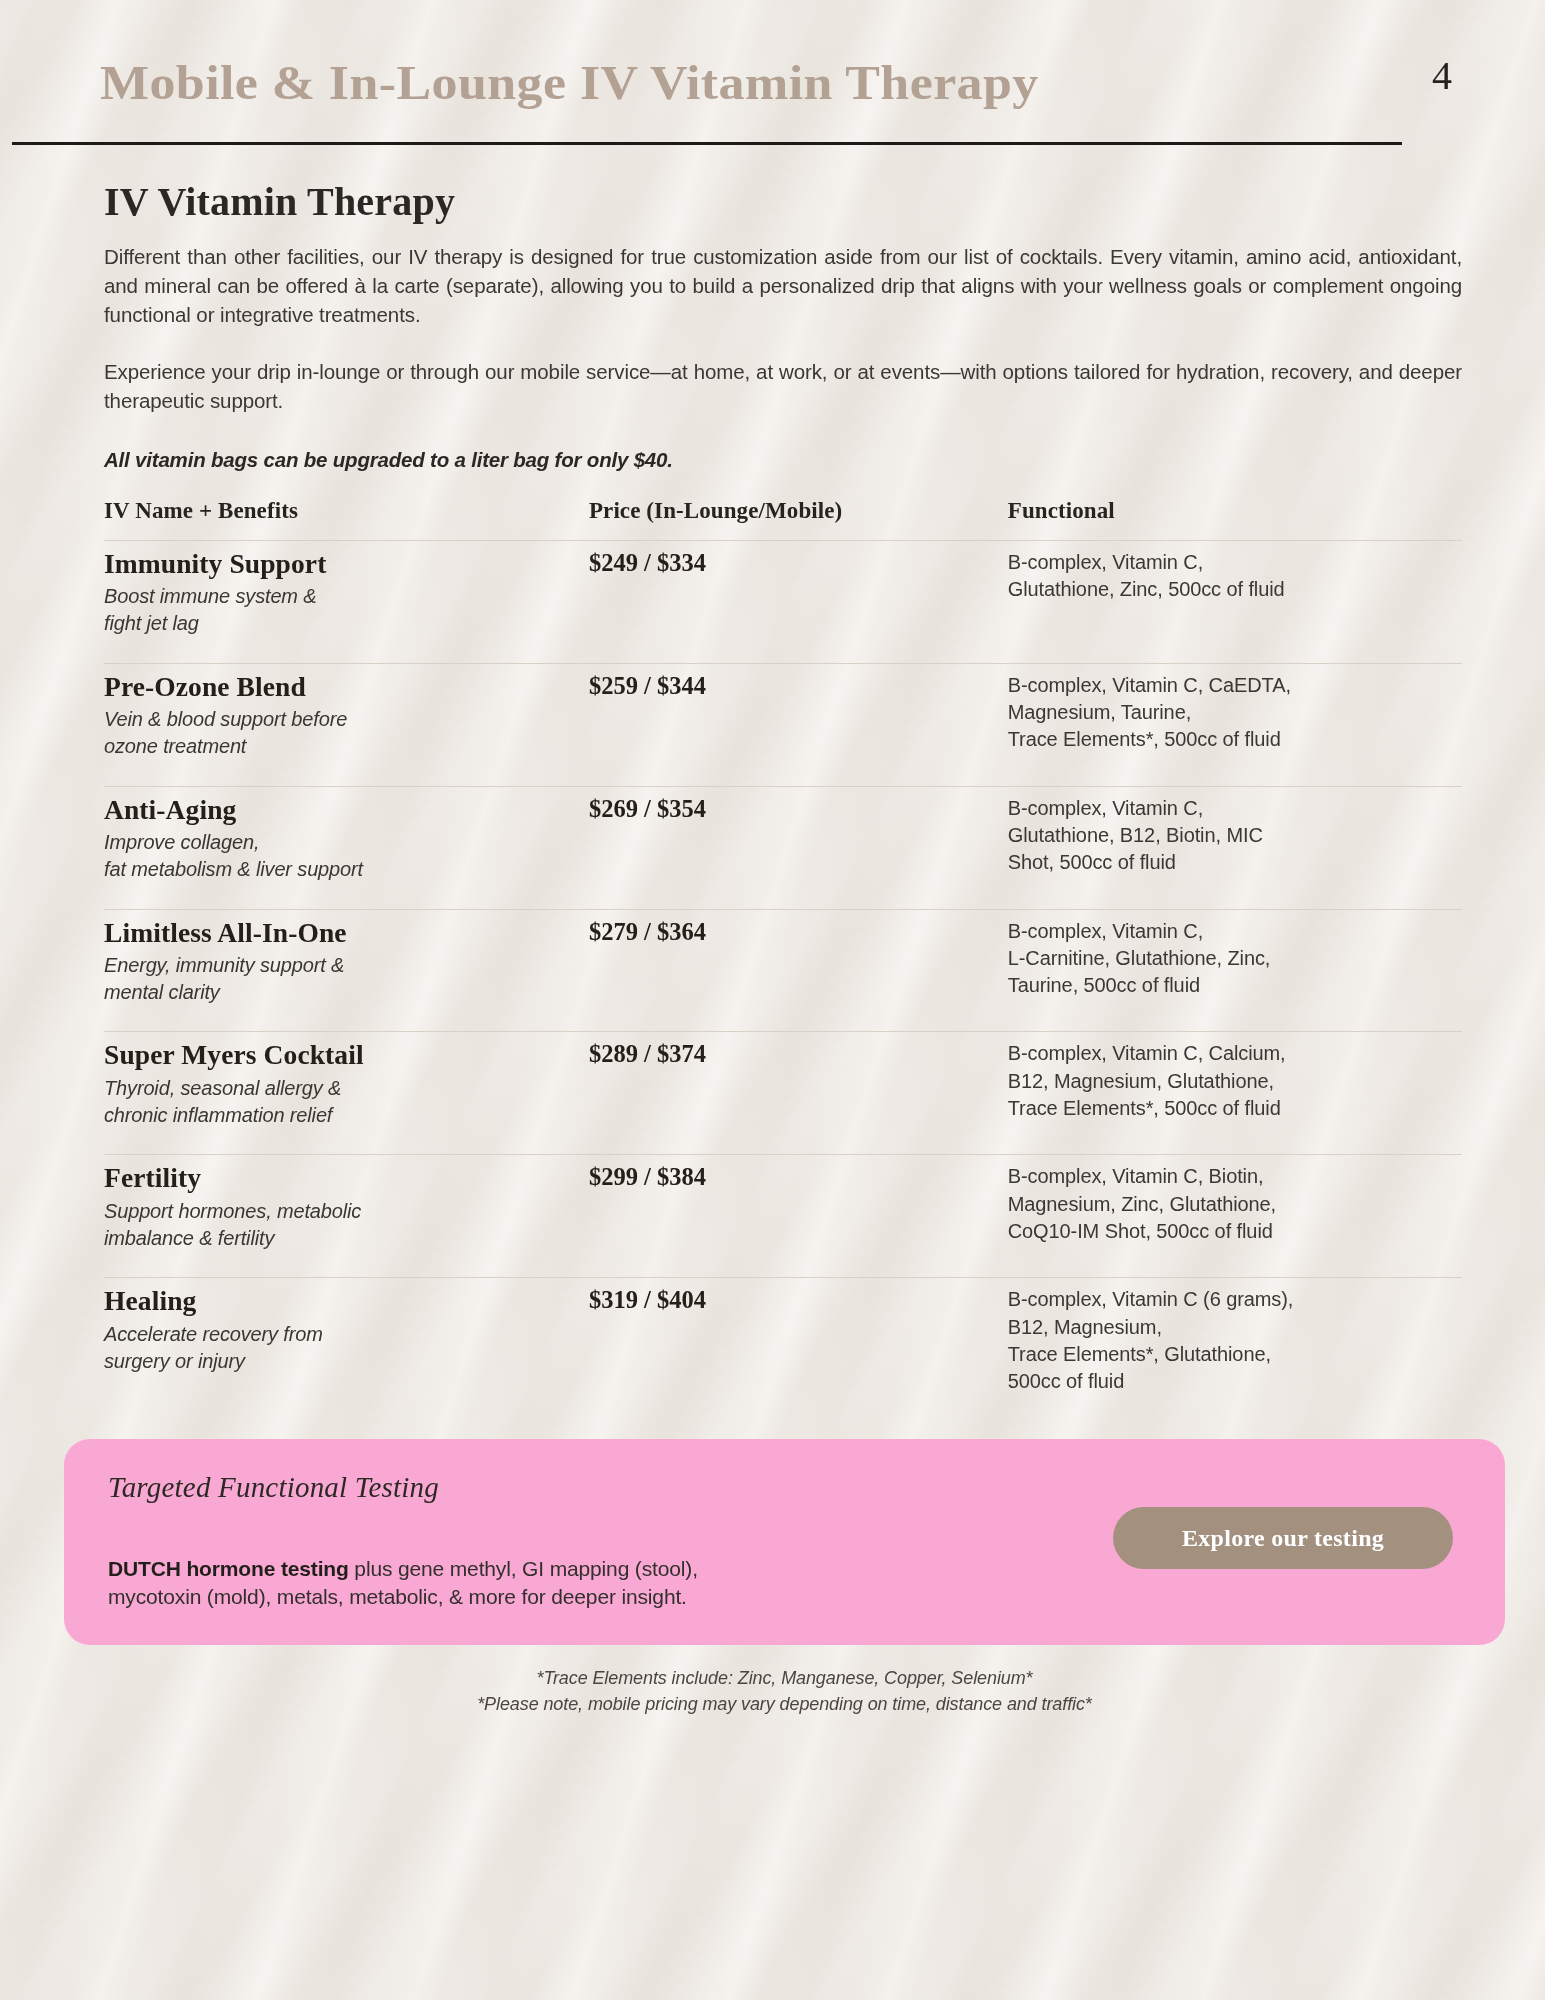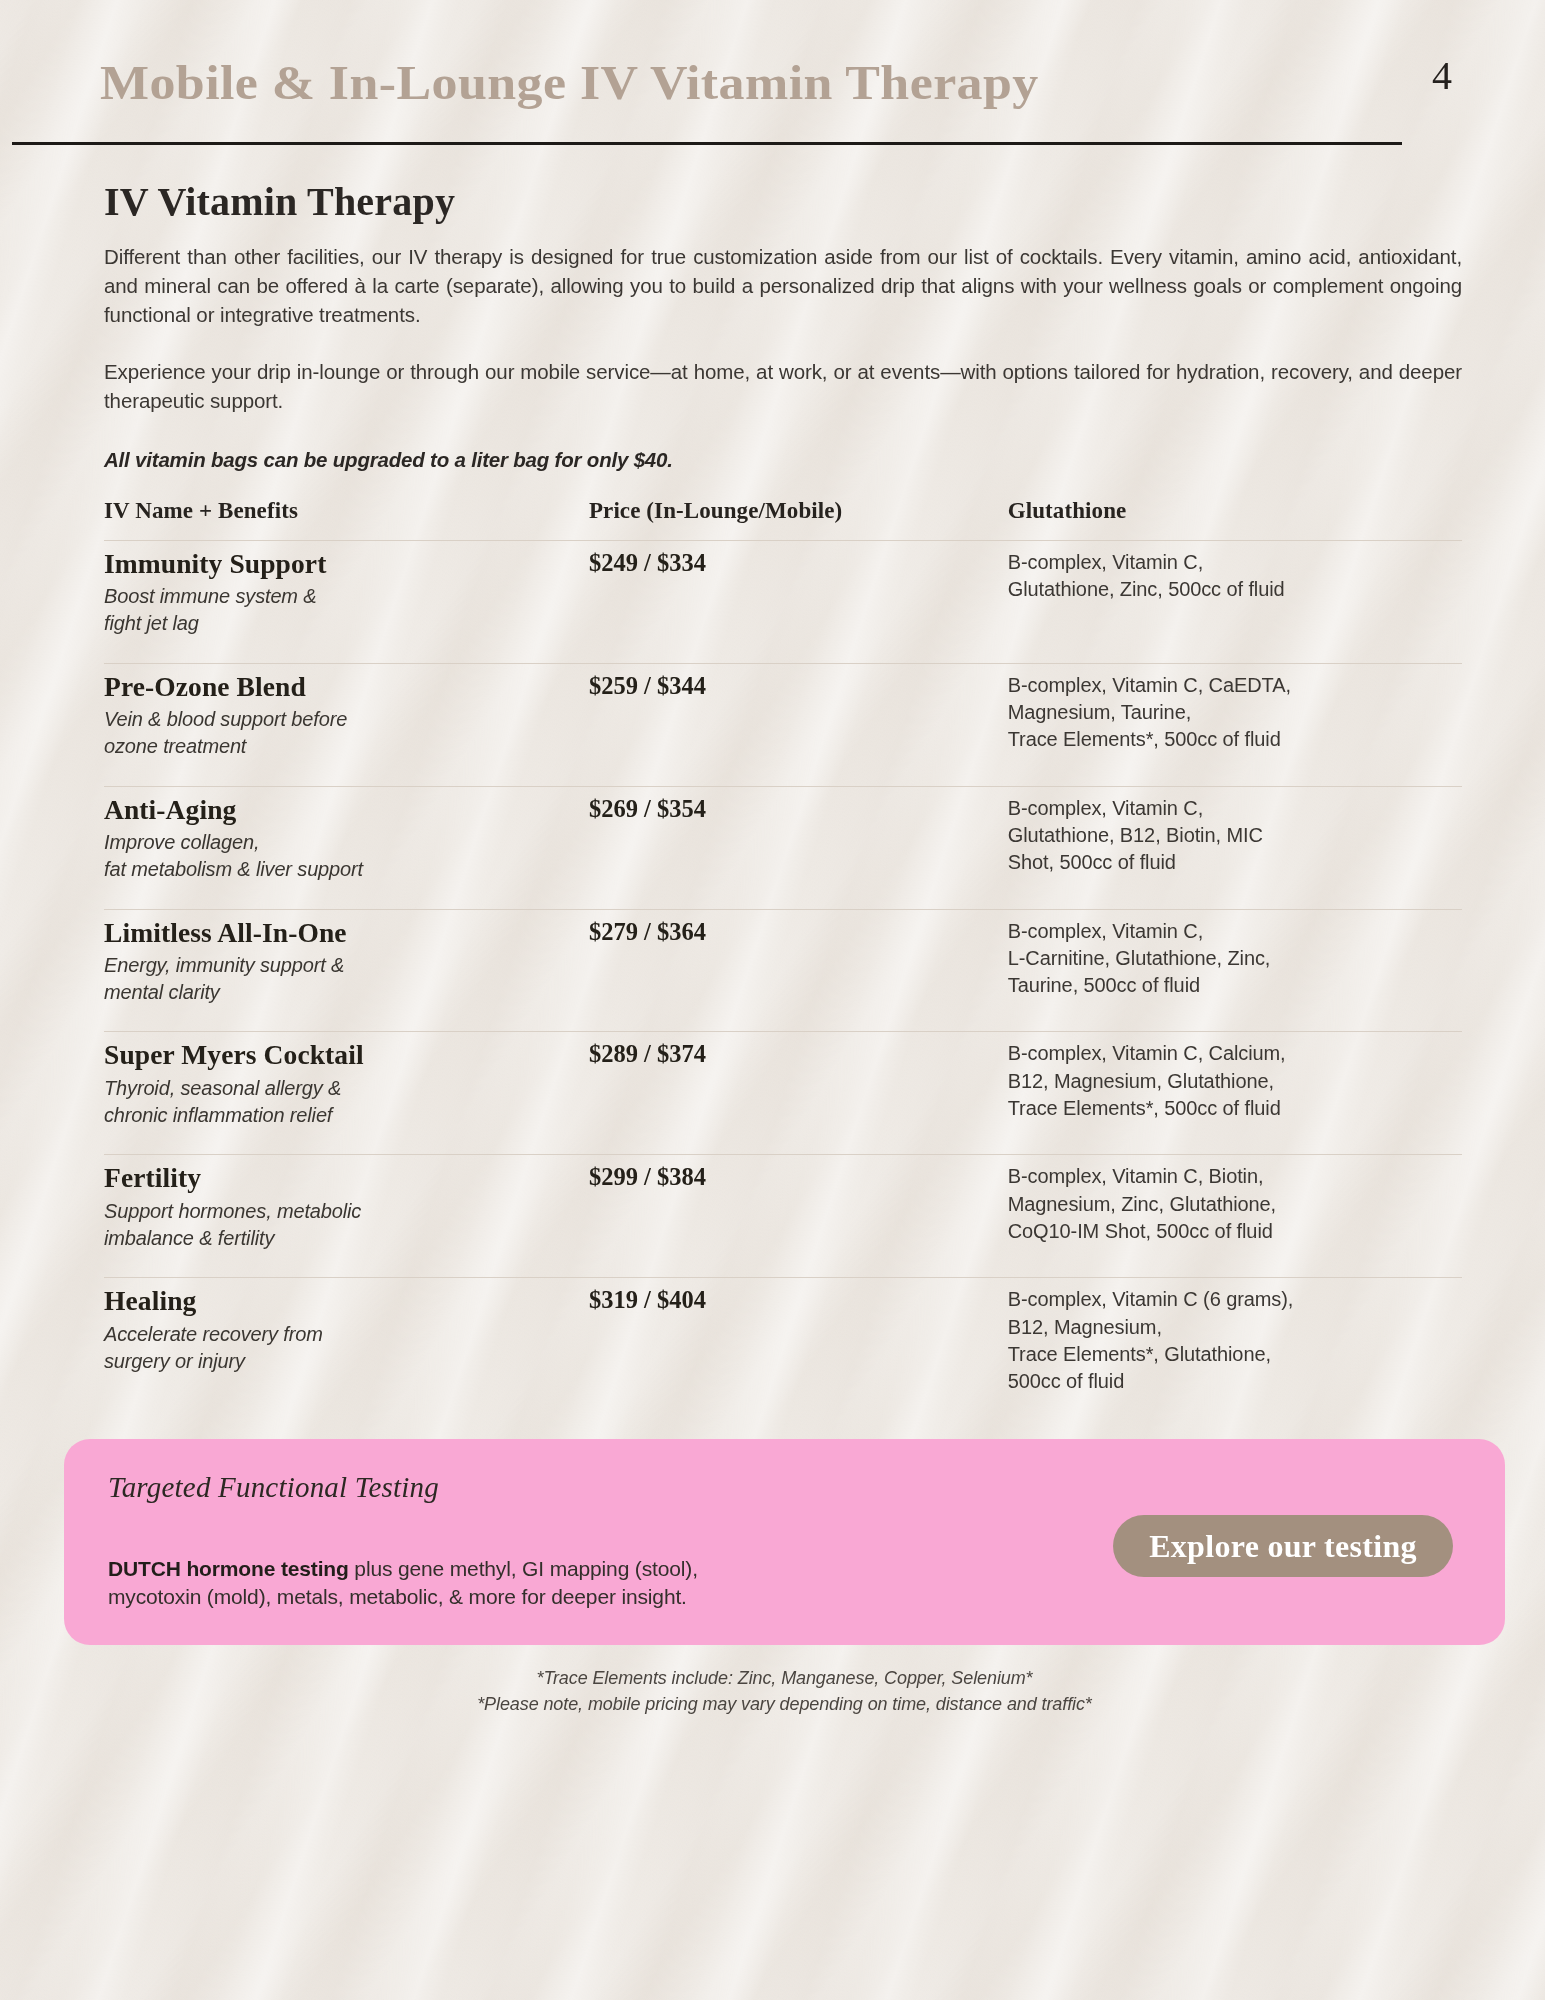--- a/index.html
+++ b/index.html
@@ -191,29 +191,29 @@
     color: #332f2b;
     max-width: 600px;
     letter-spacing: -0.15px;
     white-space: pre-line;
   }
   .callout-body b { font-weight: bold; color: #221e1a; }
 
   .cta-button {
     position: absolute;
     right: 52px;
-    top: 76px;
+    top: 68px;
     width: 340px;
     height: 62px;
     border-radius: 31px;
     background: #a3907f;
     color: #ffffff;
     font-family: "Liberation Serif", serif;
     font-weight: bold;
-    font-size: 32px;
+    font-size: 24px;
     display: flex;
     align-items: center;
     justify-content: center;
     border: none;
     cursor: pointer;
     letter-spacing: 0.3px;
   }
 
   
   .footnotes {
@@ -247,21 +247,21 @@
 
     <p class="para">Experience your drip in-lounge or through our mobile service—at home, at work, or at events—with options tailored for hydration, recovery, and deeper therapeutic support.</p>
 
     <p class="upgrade-note">All vitamin bags can be upgraded to a liter bag for only $40.</p>
 
     <table class="iv-table">
       <thead>
         <tr>
           <th class="th-name">IV Name + Benefits</th>
           <th class="th-price">Price (In-Lounge/Mobile)</th>
-          <th class="th-ing">Glutathione</th>
+          <th class="th-ing">Functional</th>
         </tr>
       </thead>
       <tbody>
 
         <tr>
           <td>
             <div class="iv-name">Immunity Support</div>
             <div class="iv-benefit">Boost immune system &amp;
 fight jet lag</div>
           </td>

